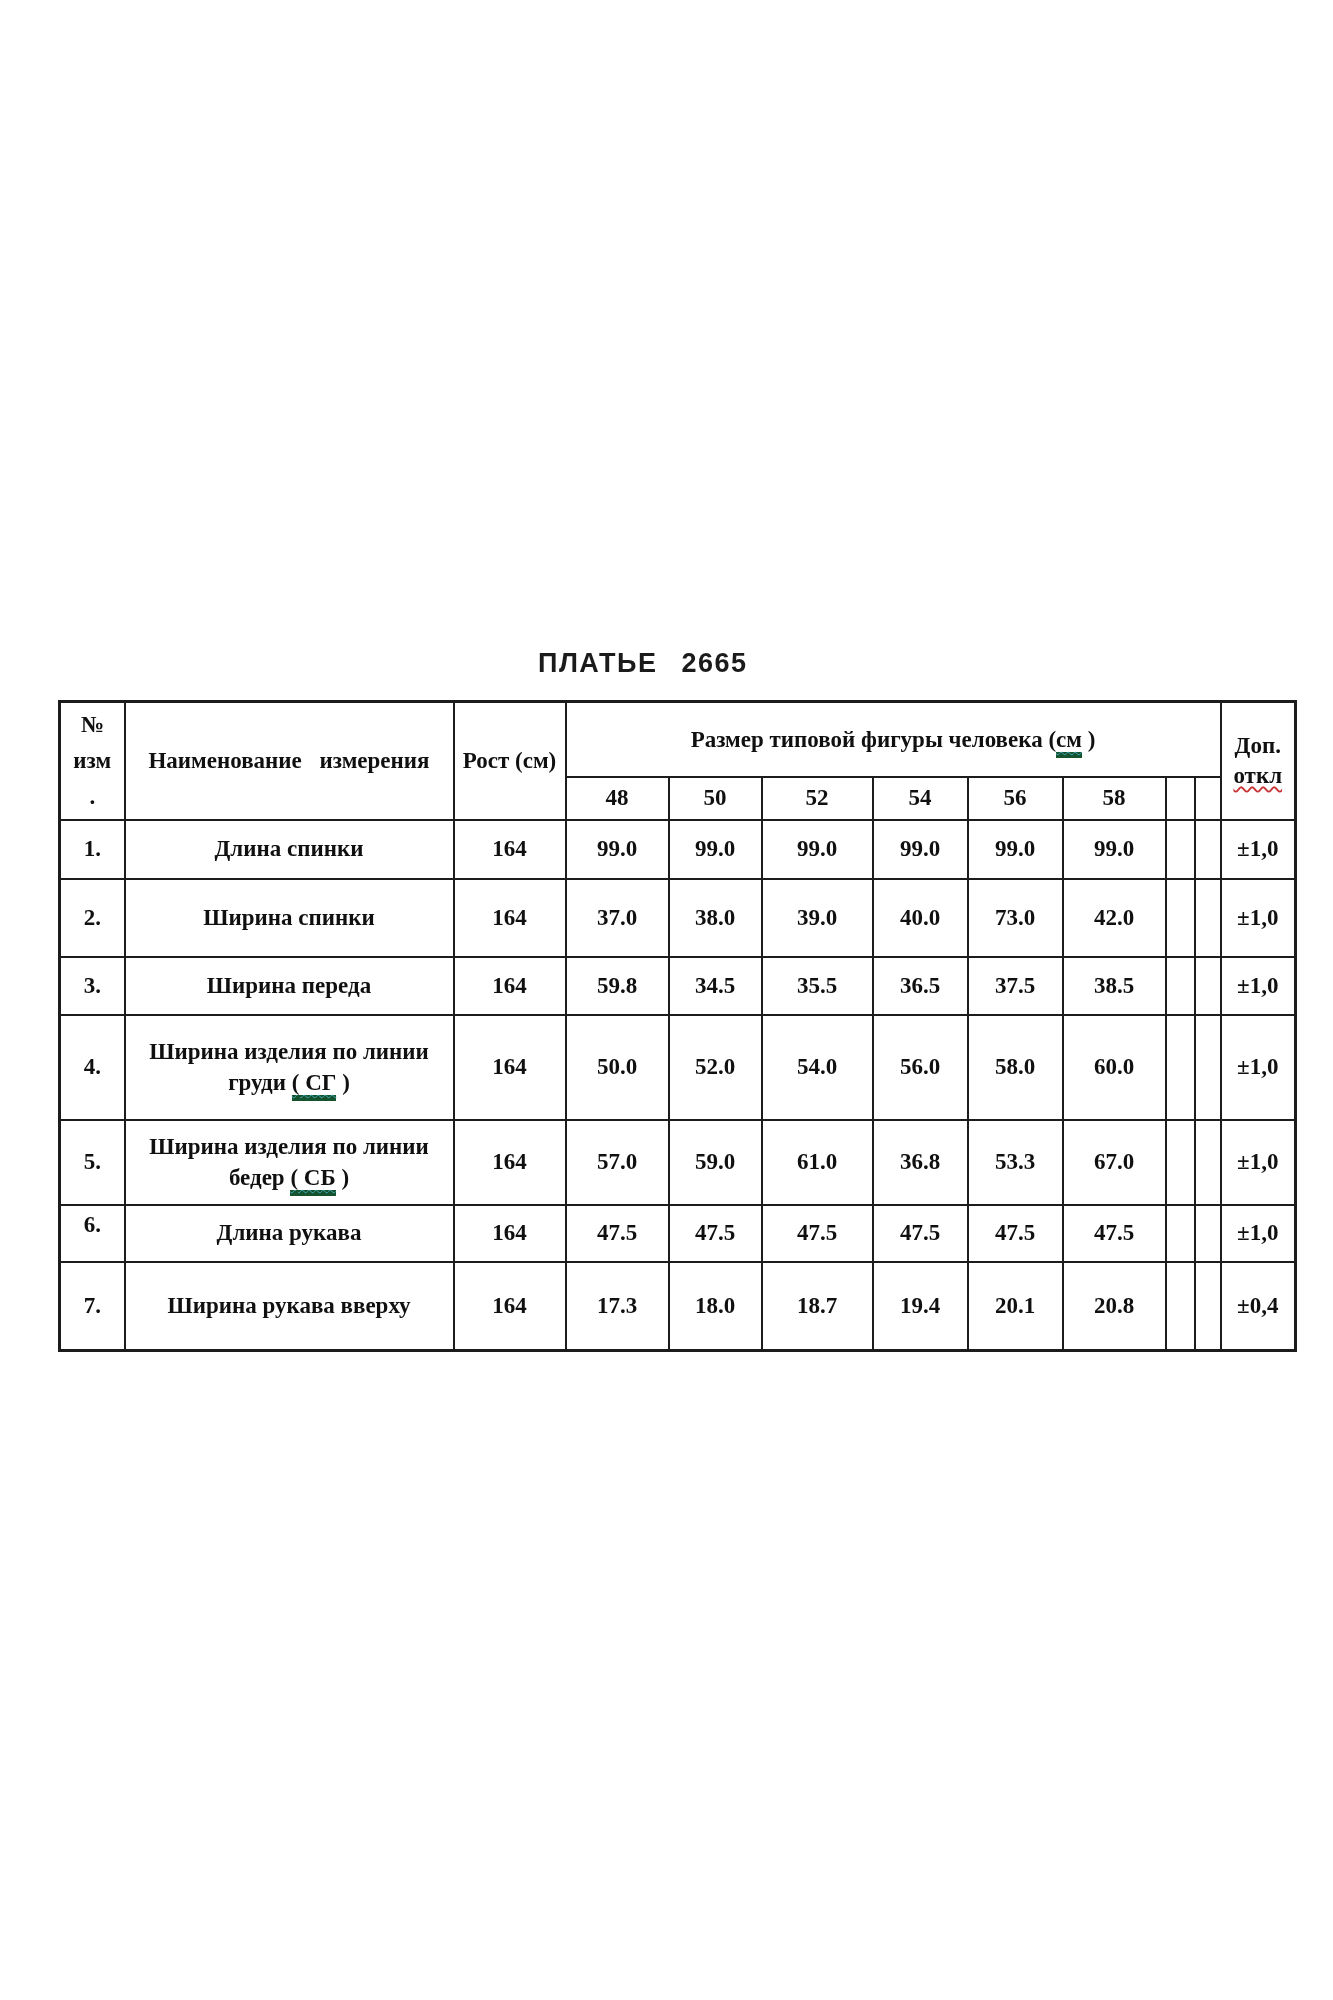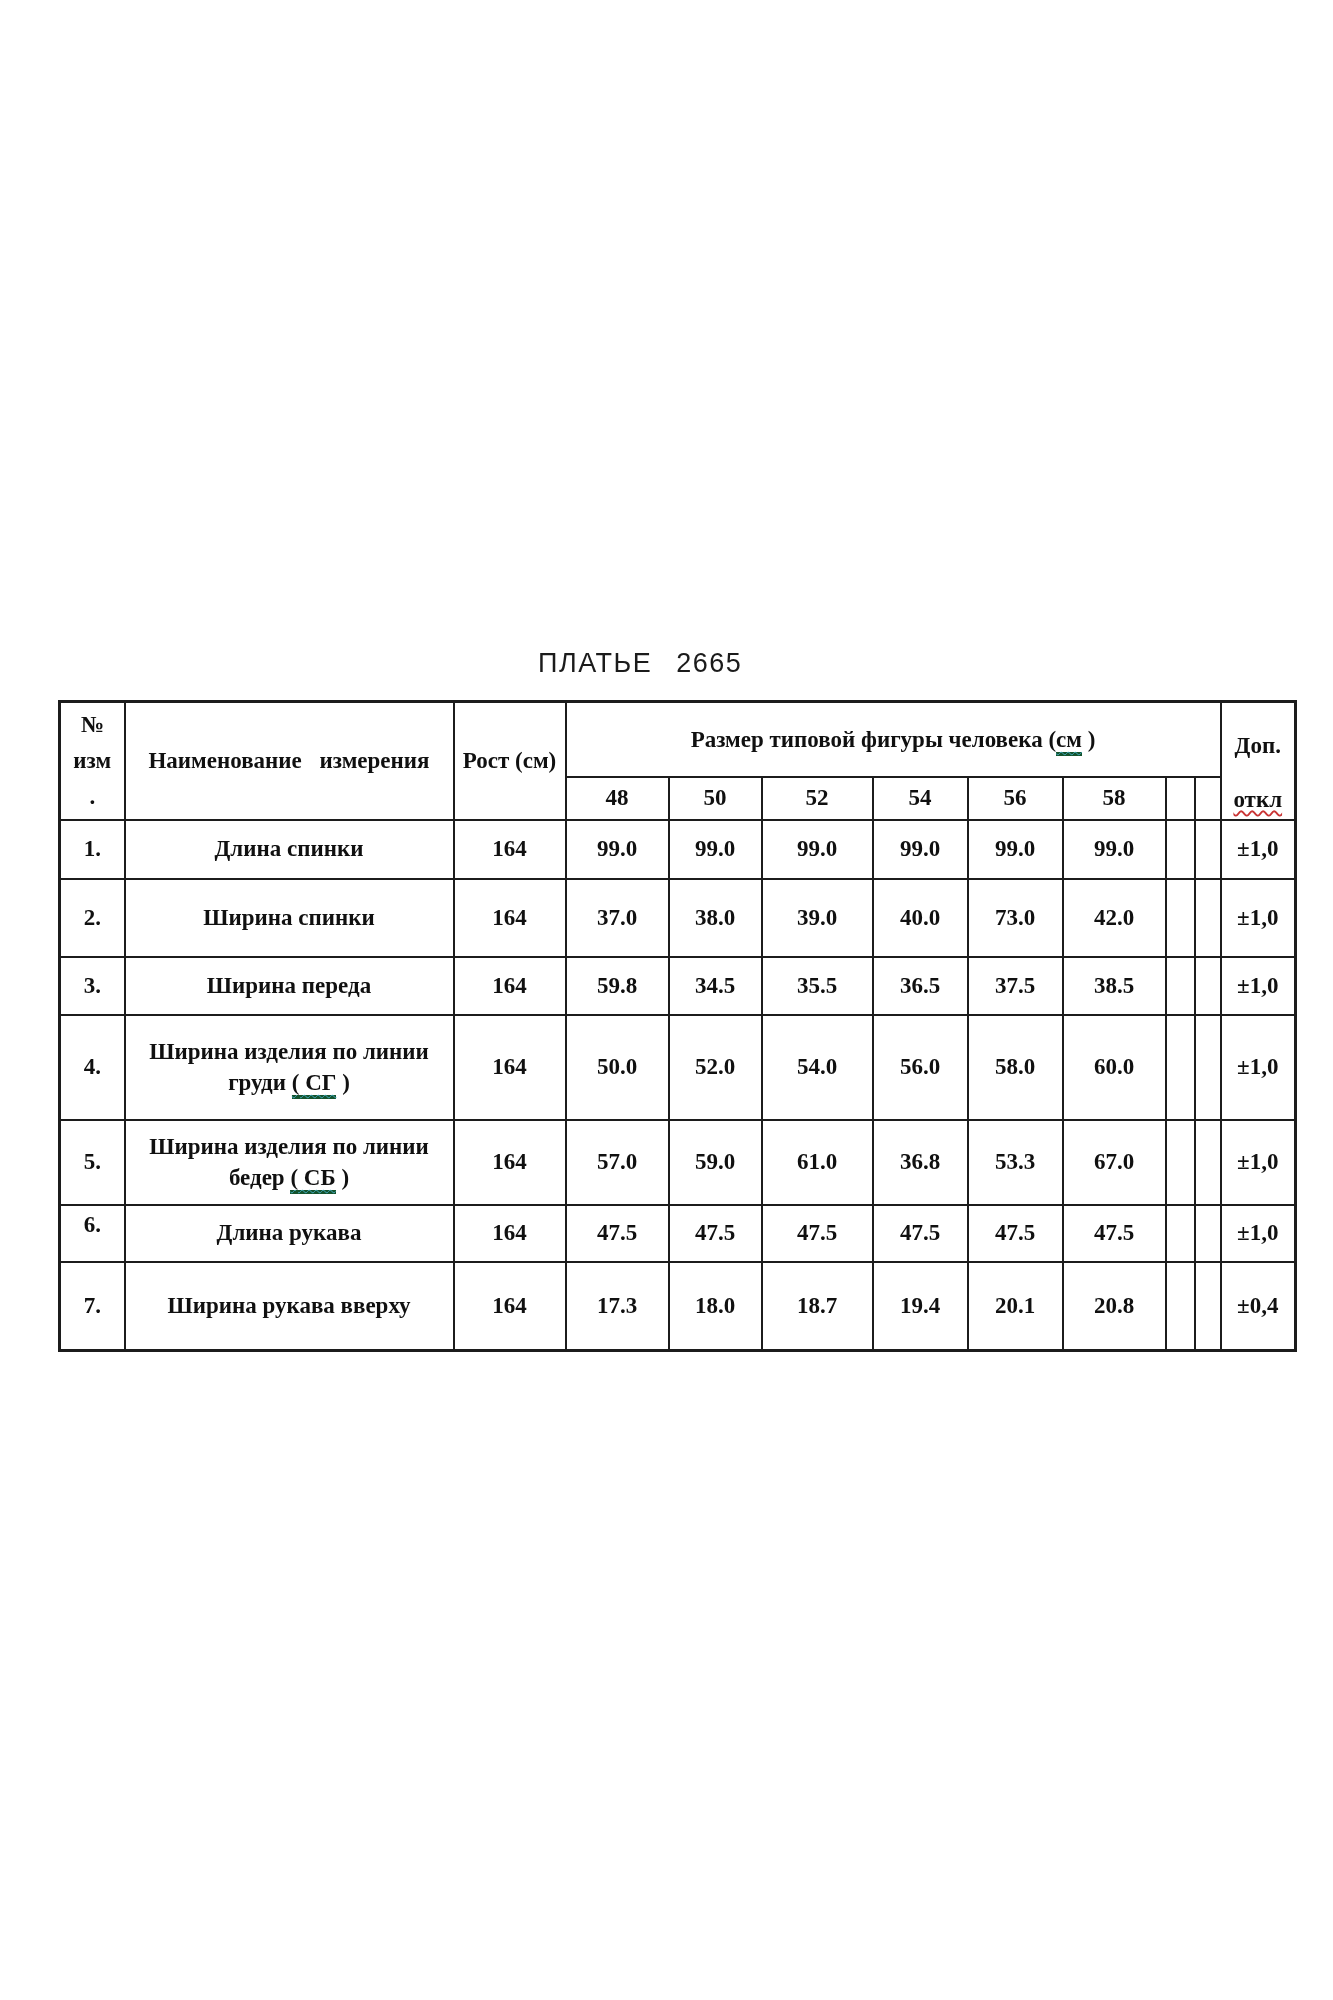--- a/index.html
+++ b/index.html
@@ -6,21 +6,21 @@
   body {
     width: 1333px; height: 2000px;
     background: var(--page-bg, #ffffff);
     position: relative;
     font-family: "Liberation Serif", "DejaVu Serif", serif;
     color: var(--text-col, #101010);
   }
   .doc-title {
     position: absolute; left: 538px; top: 648px;
     font-family: "Liberation Sans", "DejaVu Sans", sans-serif;
-    font-weight: normal; font-size: 27px; letter-spacing: 1.5px;
+    font-weight: bold; font-size: 27px; letter-spacing: 1.5px;
     color: #1b1b1b; white-space: nowrap;
   }
   .doc-title .model { margin-left: 24px; }
 
   table.spec {
     position: absolute; left: 58px; top: 700px;
     width: 1236px;
     border-collapse: collapse; table-layout: fixed;
     font-weight: bold; font-size: 23px; line-height: 1.35;
     color: var(--text-col, #101010);
@@ -42,30 +42,30 @@
   tbody tr:nth-child(5) { height: 85px; }
   tbody tr:nth-child(6) { height: 57px; }
   tbody tr:nth-child(7) { height: 89px; }
   
   tbody tr:nth-child(6) td.c-num { vertical-align: top; padding-top: 3px; }
 
   th.c-measure { word-spacing: 12px; }
   th.c-num div { line-height: 36px; }
 
   .u-link {
-    border-bottom: 4px solid #14532d;
+    border-bottom: 6px solid #14532d;
     text-decoration: underline wavy var(--accent-underline, #3fa8bc) 1px;
     text-underline-offset: 4px;
   }
   .squiggle-red {
     text-decoration: underline wavy var(--spell-red, #c93434) 2px;
     text-underline-offset: 3px;
     display: inline-block;
   }
-  th.c-tol .line { line-height: 30px; margin-top: 24px; }
+  th.c-tol .line { line-height: 30px; }
 </style>
 </head>
 <body style="--page-bg: #ffffff; --text-col: #101010; --border-col: #1c1c1c; --accent-underline: #3fa8bc; --spell-red: #c93434;">
 
 <div class="doc-title">
   <span>ПЛАТЬЕ</span><span class="model">2665</span>
 </div>
 
 <table class="spec">
   <colgroup>

